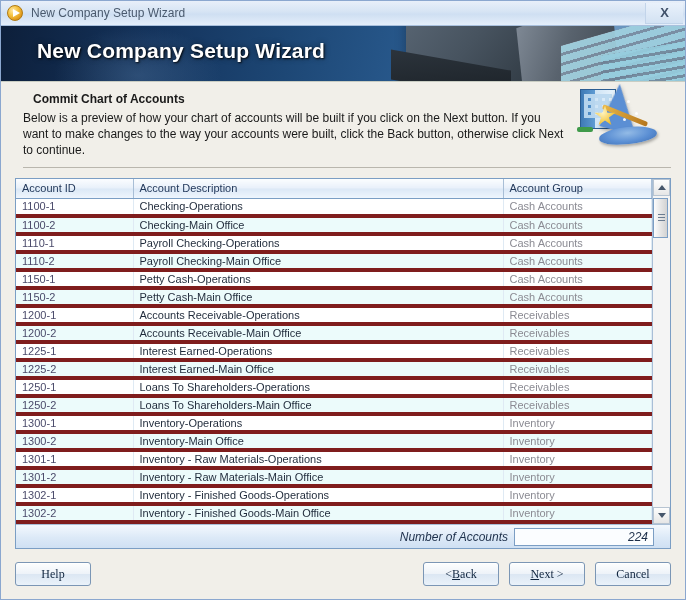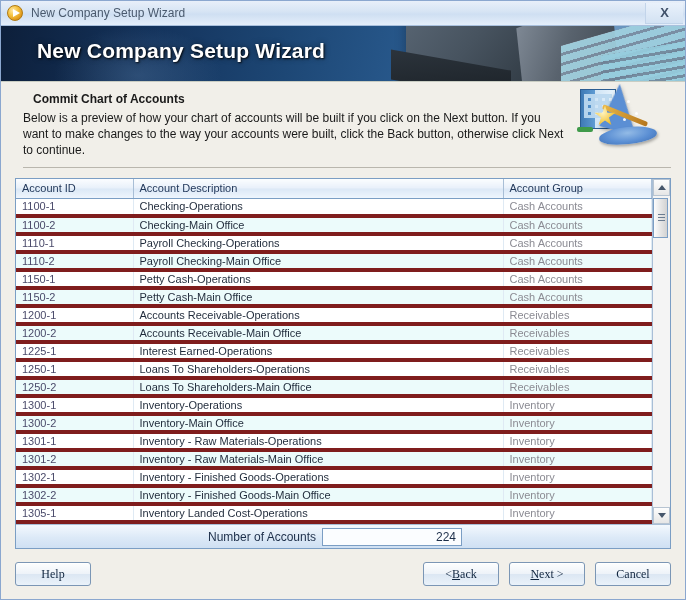--- a/index.html
+++ b/index.html
@@ -333,24 +333,25 @@
   }
 
   
   .grid-footer {
     flex: 0 0 24px;
     height: 24px;
     background: linear-gradient(to bottom, #f3f8fd 0%, #dce9f7 55%, #cfe0f3 100%);
     border-top: 1px solid #a8bed6;
     display: flex;
     align-items: center;
-    justify-content: center;
+    justify-content: flex-end;
     padding-right: 16px;
     box-sizing: border-box;
     position: relative;
+    font-style: italic;
   }
   .footer-label {
     font-size: 12px;
     color: #1d2f4a;
     margin-right: 6px;
   }
   .footer-value {
     width: 140px;
     height: 18px;
     background: #fbfdff;
@@ -483,20 +484,25 @@
                 <td class="c-grp">Receivables</td>
               </tr>
               <tr class="even">
                 <td class="c-id">1200-2</td>
                 <td class="c-desc">Accounts Receivable-Main Office</td>
                 <td class="c-grp">Receivables</td>
               </tr>
               <tr class="odd">
                 <td class="c-id">1225-1</td>
                 <td class="c-desc">Interest Earned-Operations</td>
+                <td class="c-grp">Receivables</td>
+              </tr>
+              <tr class="even">
+                <td class="c-id">1225-2</td>
+                <td class="c-desc">Interest Earned-Main Office</td>
                 <td class="c-grp">Receivables</td>
               </tr>
               <tr class="odd">
                 <td class="c-id">1250-1</td>
                 <td class="c-desc">Loans To Shareholders-Operations</td>
                 <td class="c-grp">Receivables</td>
               </tr>
               <tr class="even">
                 <td class="c-id">1250-2</td>
                 <td class="c-desc">Loans To Shareholders-Main Office</td>

